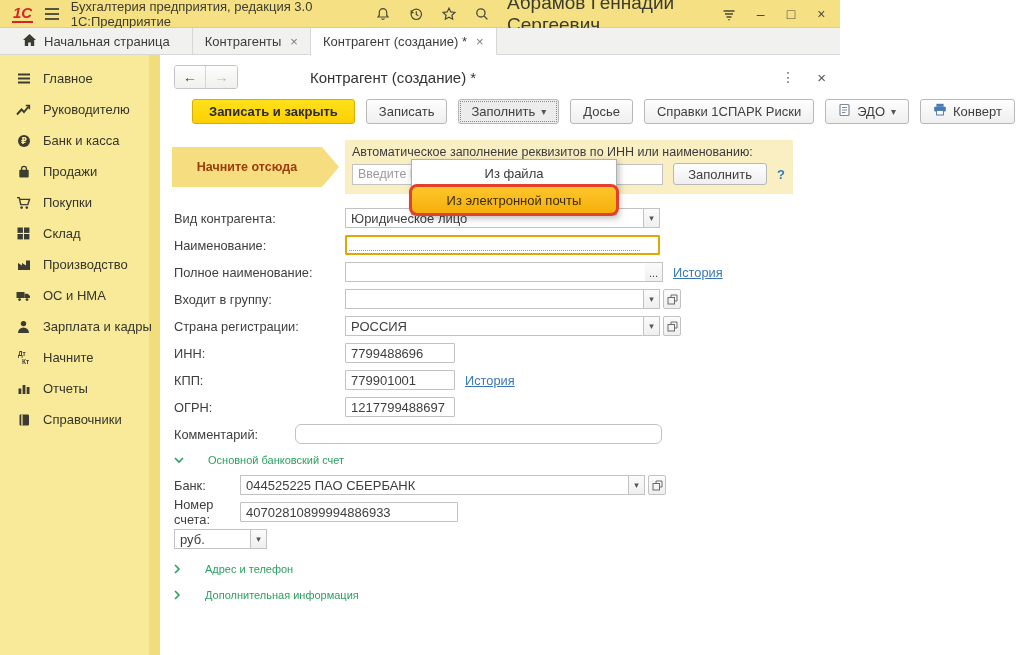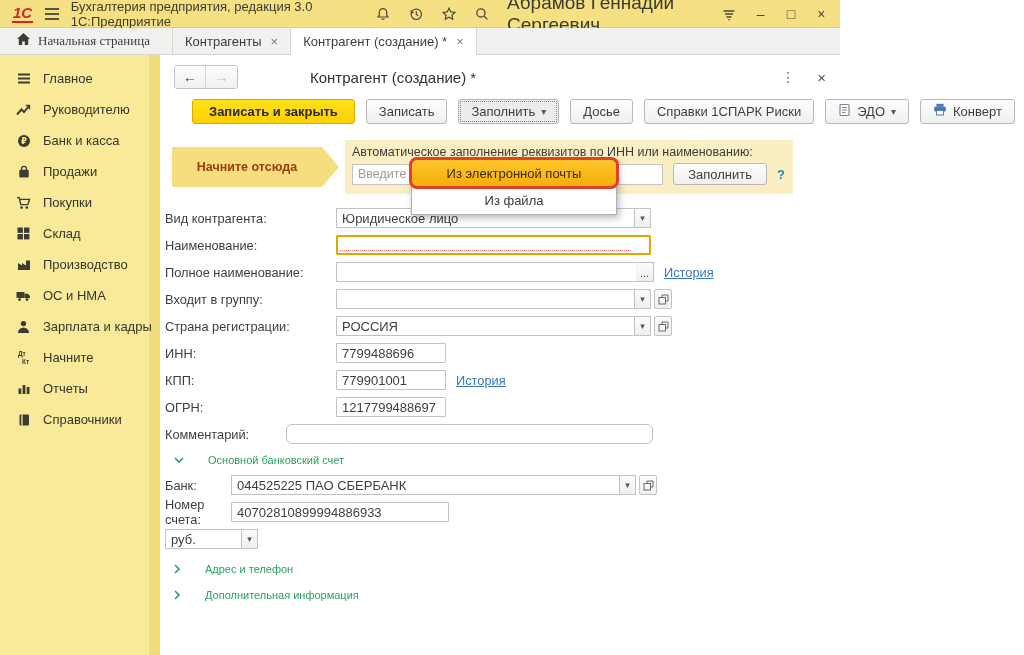--- a/index.html
+++ b/index.html
@@ -14,21 +14,21 @@
   .hamburger i { height:2px; background:#56563f; display:block; }
   .apptitle { color:#3c3c2e; font-size:13px; }
   .tb-icons { margin-left:auto; display:flex; align-items:center; gap:17px; color:#4a4a3a; }
   .tb-icons svg { display:block; }
   .username { font-size:19px; color:#3c3c2e; }
   .winbtn { font-size:14px; color:#4a4a3a; width:18px; text-align:center; cursor:pointer; line-height:1; }
 
   
   .tabbar { height:27px; background:#f1f1ef; border-bottom:1px solid #d7d7d3; display:flex; align-items:stretch; flex:none; }
   .tab { display:flex; align-items:center; gap:7px; padding:0 12px; border-right:1px solid #d7d7d3; color:#3c3c3c; font-size:13px; cursor:pointer; }
-  .tab.home { padding:0 22px 0 16px;font-family:Liberation Serif, serif; }
+  .tab.home { padding:0 22px 0 22px; }
   .tab.active { background:#ffffff; margin-bottom:-1px; border-bottom:1px solid #fff; }
   .tabclose { color:#7a7a7a; font-size:13px; margin-left:2px; }
 
   
   .main { flex:1; display:flex; min-height:0; }
   .sidebar { width:160px; flex:none; background:#f8ea99; position:relative; padding-top:8px; }
   .sidebar::after { content:""; position:absolute; top:0; right:0; width:11px; height:100%; background:#f1dd7c; }
   .snav-item { height:31px; display:flex; align-items:center; gap:11px; padding-left:15px; cursor:pointer; color:#35352b; font-size:13px; position:relative; z-index:1; }
   .sicon { width:17px; height:15px; flex:none; display:flex; align-items:center; justify-content:center; color:#3c3c32; }
   .sicon-dtkt { font-size:6.5px; font-weight:bold; line-height:1.1; text-align:left; }
@@ -63,21 +63,21 @@
   .hint-arrow::after { content:""; position:absolute; left:100%; top:0; border-top:20px solid transparent; border-bottom:20px solid transparent; border-left:17px solid #f6dd7f; }
   .hint-band { margin-left:23px; width:448px; height:54px; background:#faefc3; padding:5px 8px 0 7px; flex:none; }
   .hint-caption { font-size:12.5px; color:#3b3b3b; white-space:nowrap; overflow:hidden; }
   .hint-line { display:flex; align-items:center; gap:10px; margin-top:4px; }
   .hint-input { width:335px; height:21px; border:1px solid #c2c2c2; padding:0 5px; font-size:12.5px; font-family:inherit; color:#3e3e3e; }
   .hint-input::placeholder { color:#9a9a9a; }
   .btn.small { height:22px; padding:0 14px; }
   .qmark { color:#2f7ac2; font-weight:bold; font-size:13px; }
 
   
-  .form { margin-top:14px; padding-left:5px; }
+  .form { margin-top:14px; padding-left:14px; }
   .frow { display:flex; align-items:center; height:20px; margin-bottom:7px; }
   .flabel { width:171px; flex:none; font-size:12.8px; color:#3e3e3e; }
   .flabel.sm { width:66px; }
   .flabel.cmt { width:121px; }
   .tinput { height:20px; border:1px solid #c2c2c2; border-radius:1px; padding:0 5px; font-size:13px; font-family:inherit; color:#3e3e3e; background:#fff; }
   .combo { display:flex; height:20px; }
   .combo .tinput { flex:1; border-right:none; min-width:0; }
   .dbtn { width:17px; height:20px; border:1px solid #c2c2c2; background:linear-gradient(#fbfbfb,#efefef); display:flex; align-items:center; justify-content:center; font-size:9px; color:#555; cursor:pointer; flex:none; }
   .ebtn { width:18px; height:20px; border:1px solid #c2c2c2; border-left:none; background:linear-gradient(#fbfbfb,#efefef); display:flex; align-items:flex-end; justify-content:center; font-size:11px; color:#444; cursor:pointer; line-height:1.4; flex:none; }
   .framebtn { width:18px; height:20px; border:1px solid #c2c2c2; border-radius:2px; margin-left:3px; background:linear-gradient(#fbfbfb,#efefef); display:flex; align-items:center; justify-content:center; cursor:pointer; flex:none; }
@@ -454,19 +454,19 @@
         <span>Адрес и телефон</span>
       </div>
       <div class="sect collapsed">
         <svg width="7" height="10" viewBox="0 0 7 10" fill="none" stroke="#2ba05f" stroke-width="1.6">
             <path d="M1 1l4 4-4 4"></path>
           </svg>
         <span>Дополнительная информация</span>
       </div>
 
       <div class="menu">
+        <div class="menu-item">Из файла</div>
         <div class="menu-item hl">Из электронной почты</div>
-        <div class="menu-item">Из файла</div>
       </div>
 
     </div>
   </div>
 </div>
 
 </body></html>

